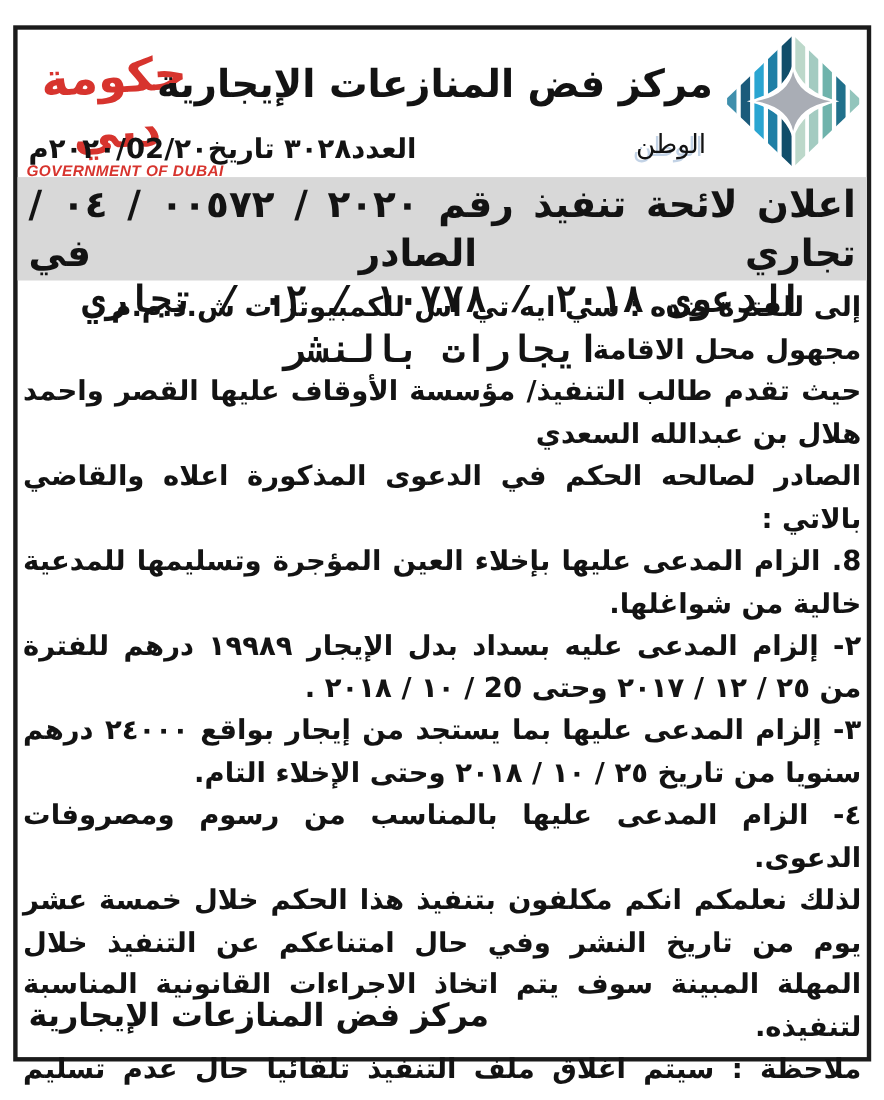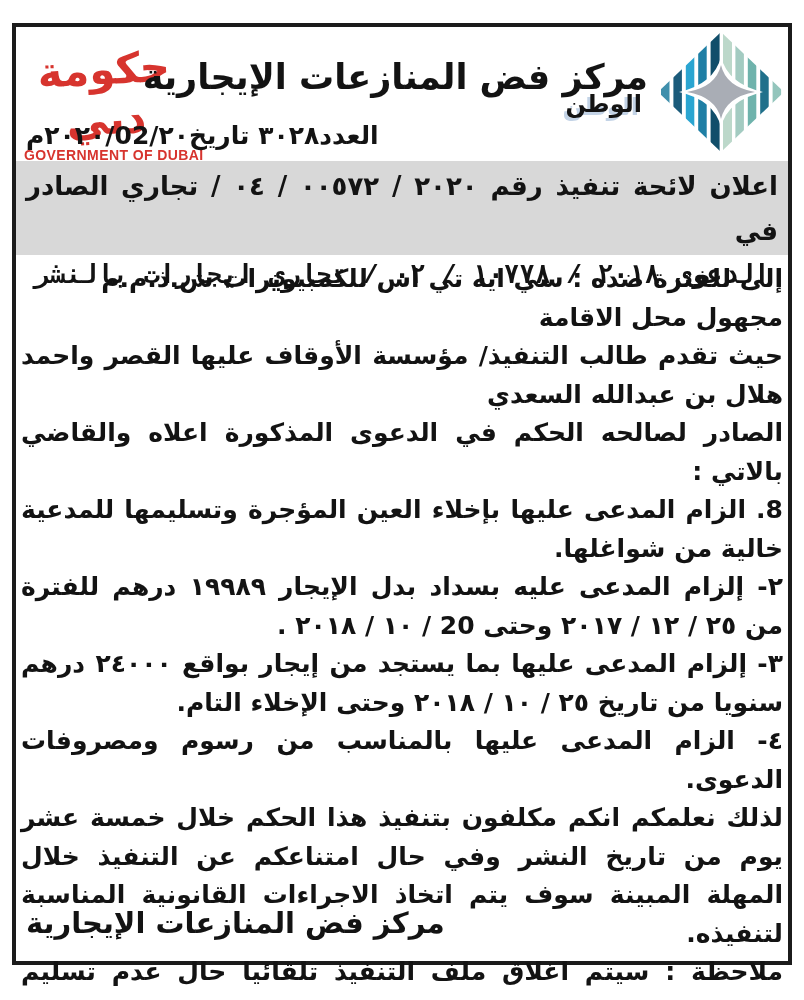--- a/index.html
+++ b/index.html
@@ -27,44 +27,45 @@
   .gov-logo .ar {
     font-size: 42px; font-weight: bold; line-height: 50px;
     direction: rtl; display: block;
     transform: rotate(-3deg);
   }
   .gov-logo .en {
     display: block; margin-top: 2px;
     font-family: "Liberation Sans", sans-serif;
     font-size: 14px; font-weight: bold; letter-spacing: 0.4px;
     white-space: nowrap;
+    font-style: italic;
   }
   .main-title {
     position: absolute; left: 160px; right: 140px; top: 24px;
     text-align: center; direction: rtl;
     font-size: 35px; font-weight: bold; line-height: 52px;
     white-space: nowrap;
   }
   .rdc-logo { position: absolute; right: 1px; top: 2px; }
   .watan {
-    position: absolute; right: 146px; top: 63px;
-    direction: rtl; font-size: 24px; font-weight: bold;
+    position: absolute; right: 146px; top: 90px;
+    direction: rtl; font-size: 24px; font-weight: normal;
     text-shadow: -3px 3px 0 #c3d3e6;
   }
   .issue-line {
     position: absolute; left: 10px; top: 94px;
     direction: rtl; font-size: 25px; font-weight: bold;
     white-space: nowrap;
   }
   
   .banner {
     position: absolute; left: 0; right: 0; top: 134px;
     height: 94px; background: #d8d8d8;
     padding: 3px 10px; box-sizing: border-box;
-    direction: rtl; font-weight: bold; font-size: 26px;
+    direction: rtl; font-weight: bold; font-size: 34px;
   }
   .banner .l1 {
     text-align: justify; text-align-last: justify;
     -moz-text-align-last: justify;
     line-height: 45px;
   }
   .banner .l2 { text-align: center; line-height: 45px; font-family: Liberation Mono, monospace; }
   
   .notice-body {
     position: absolute; left: 5px; right: 5px; top: 233px;

